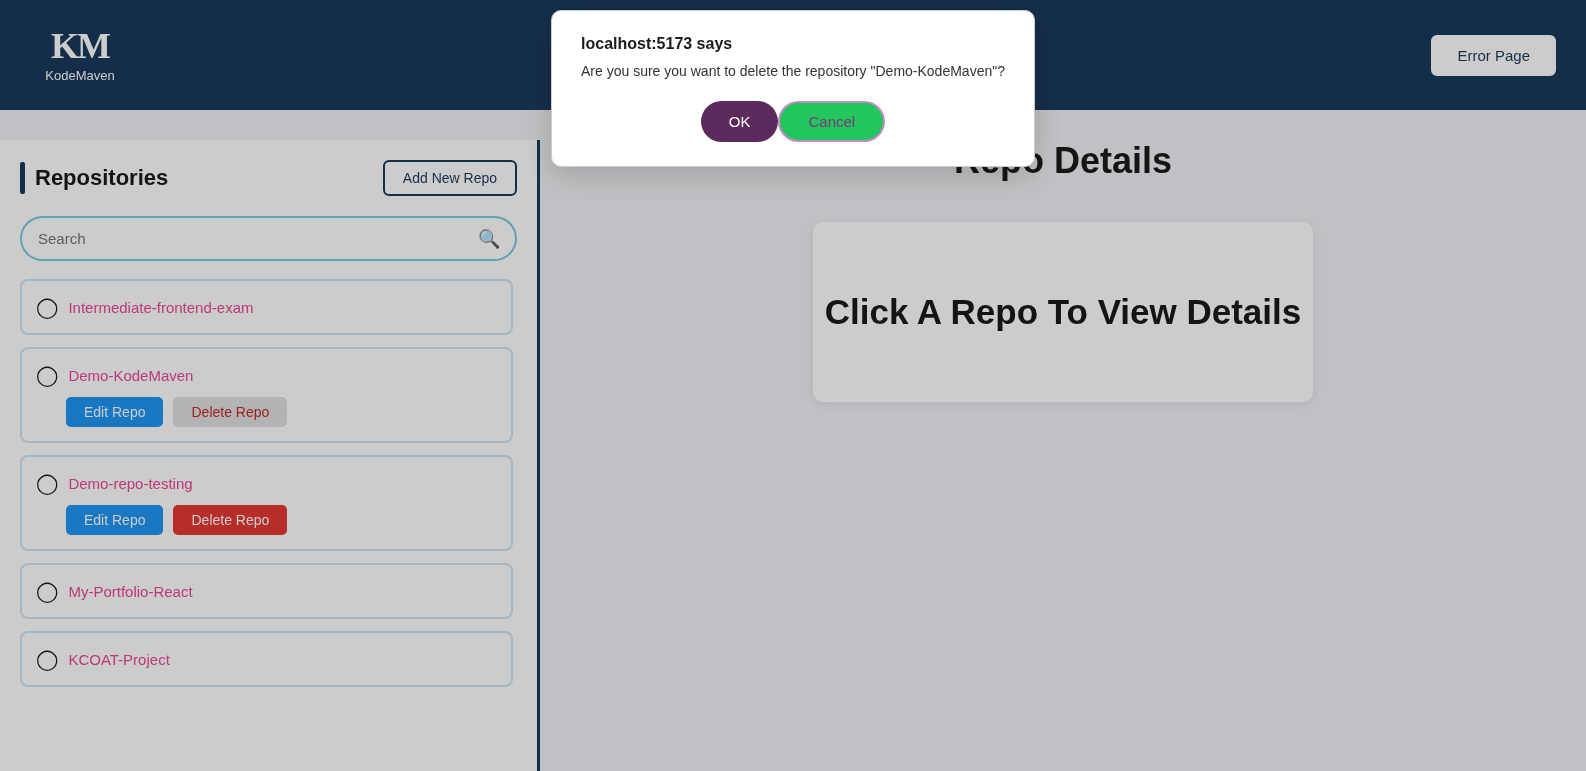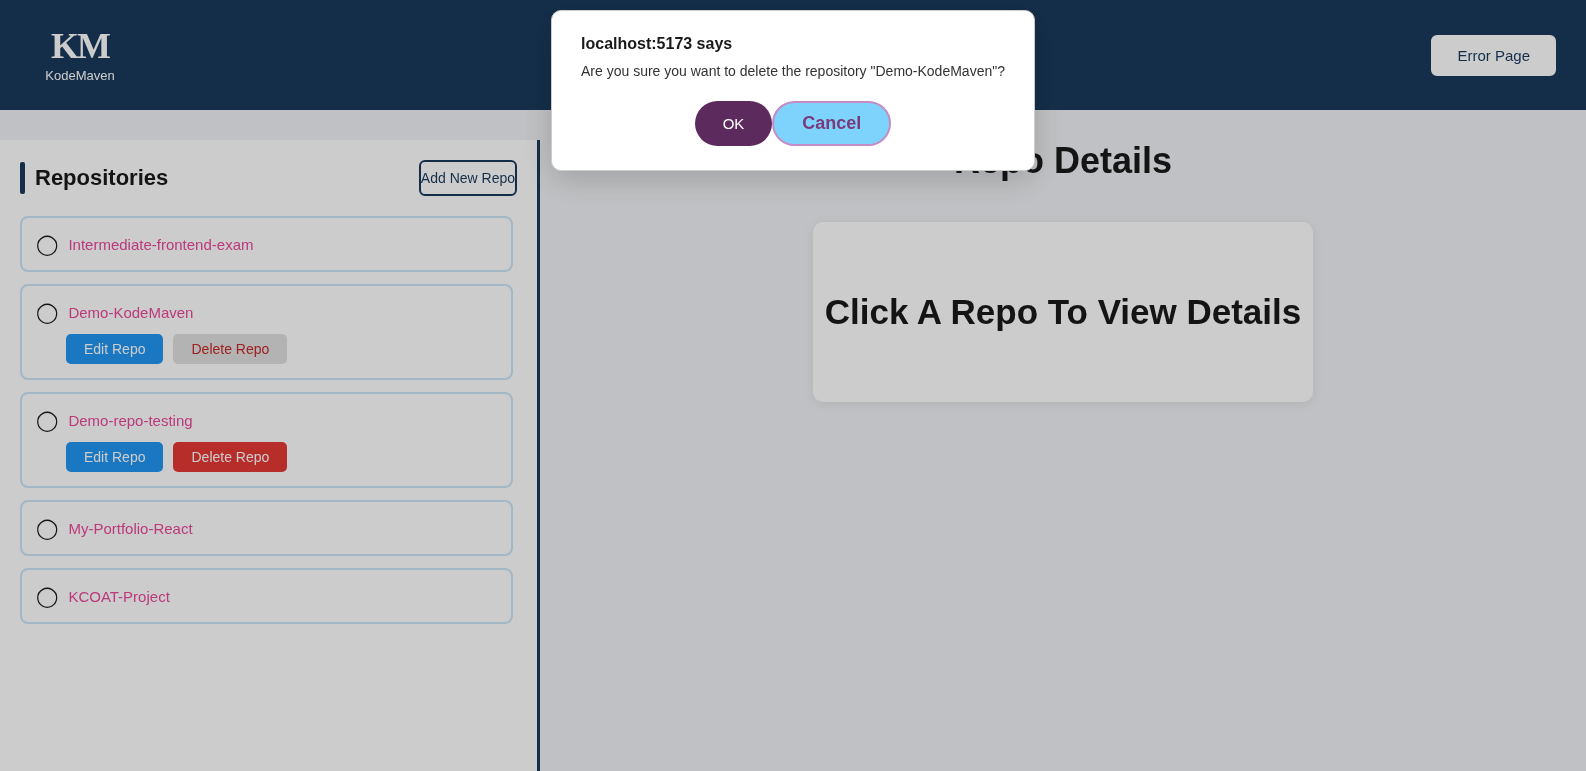--- a/index.html
+++ b/index.html
@@ -81,21 +81,21 @@
     }
     .sidebar-title {
       font-size: 22px;
       font-weight: bold;
       color: #1a1a1a;
     }
     .add-new-repo-btn {
       background: white;
       border: 2px solid #1a3a5c;
       color: #1a3a5c;
-      padding: 8px 0;
+      padding: 8px 18px;
       border-radius: 6px;
       font-size: 14px;
       cursor: pointer;
       font-weight: 500;
     }
 
     
     .search-container {
       position: relative;
       margin-bottom: 18px;
@@ -258,28 +258,28 @@
       background: #5c2a5c;
       color: white;
       border: none;
       padding: 10px 28px;
       border-radius: 24px;
       font-size: 15px;
       cursor: pointer;
       font-weight: 500;
     }
     .dialog-cancel-btn {
-      background: #7dd3fc;
+      background: #22c55e;
       color: #7a3a7a;
       border: 2px solid #c48cc4;
       padding: 10px 28px;
       border-radius: 24px;
-      font-size: 18px;
-      cursor: pointer;
-      font-weight: 700;
+      font-size: 15px;
+      cursor: pointer;
+      font-weight: 400;
     }
   </style>
 </head>
 <body>
 
 <header class="header">
   <div class="logo-area">
     <div class="logo-km">KM</div>
     <div class="logo-name">KodeMaven</div>
   </div>
@@ -293,20 +293,24 @@
 
   <aside class="sidebar">
     <div class="sidebar-header">
       <div class="sidebar-title-wrapper">
         <div class="sidebar-title-bar"></div>
         <span class="sidebar-title">Repositories</span>
       </div>
       <button class="add-new-repo-btn">Add New Repo</button>
     </div>
 
+    <div class="search-container">
+      <input class="search-input" type="text" placeholder="Search" style="">
+      <span class="search-icon">🔍</span>
+    </div>
 
     <div class="repo-list">
 
       <div class="repo-item">
         <div class="repo-item-header">
           <span class="github-icon">◯</span>
           <span class="repo-name">Intermediate-frontend-exam</span>
         </div>
       </div>
 

